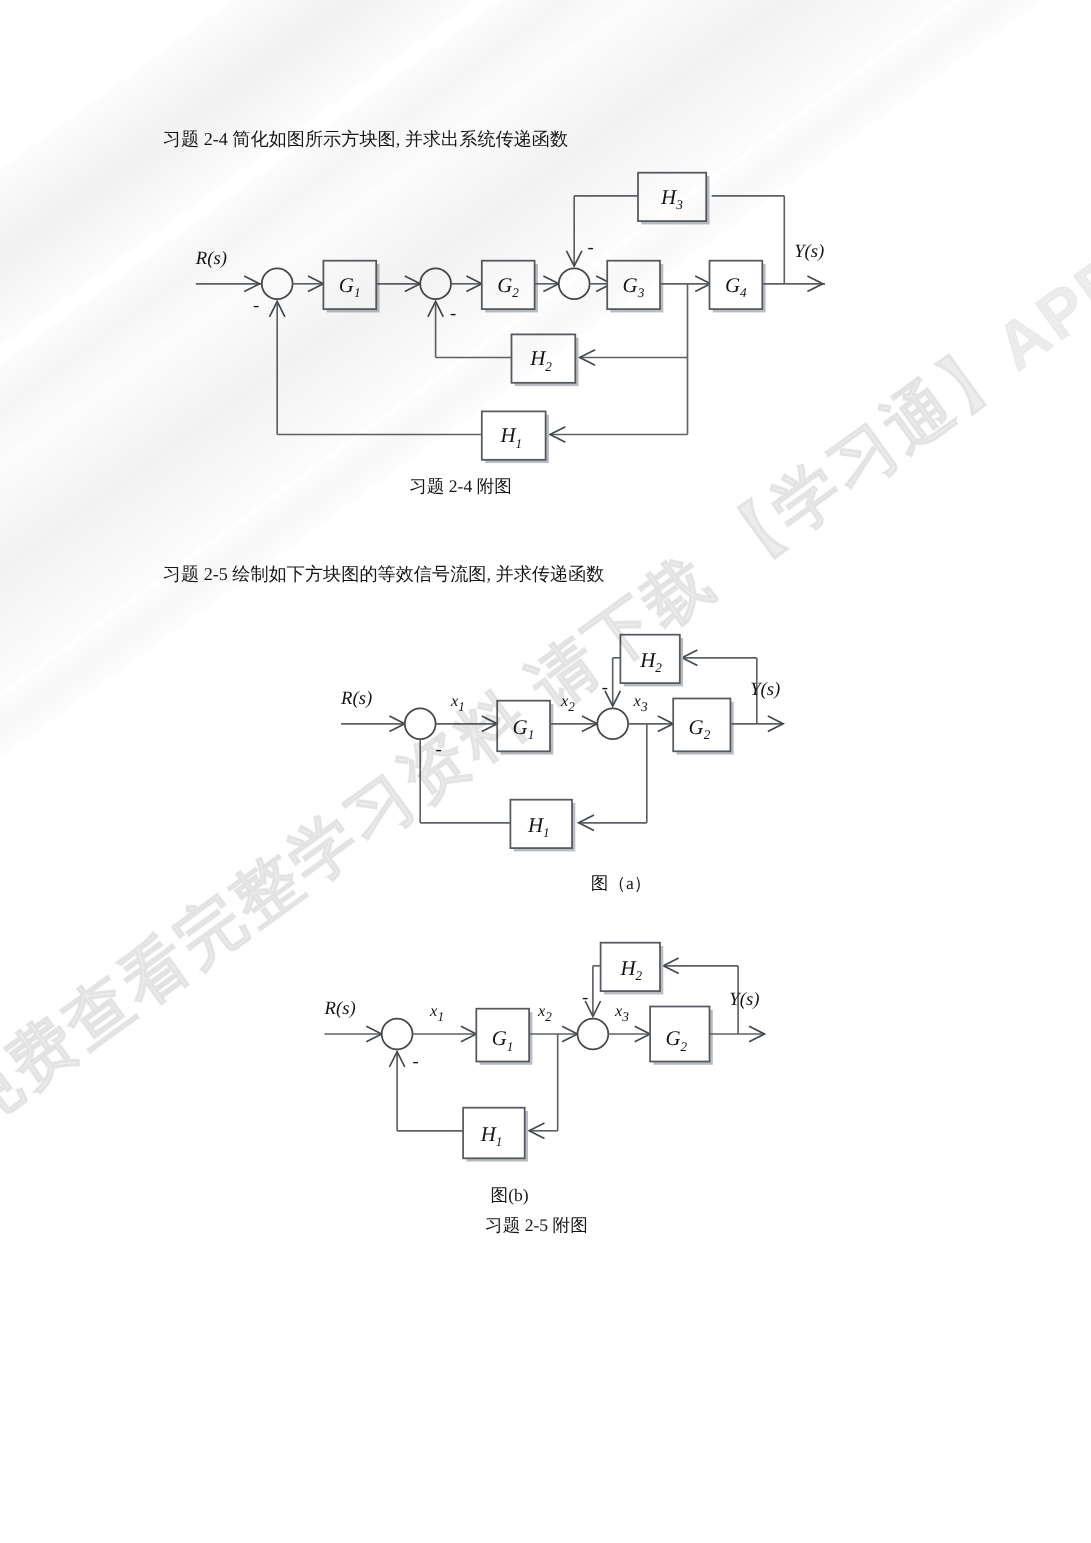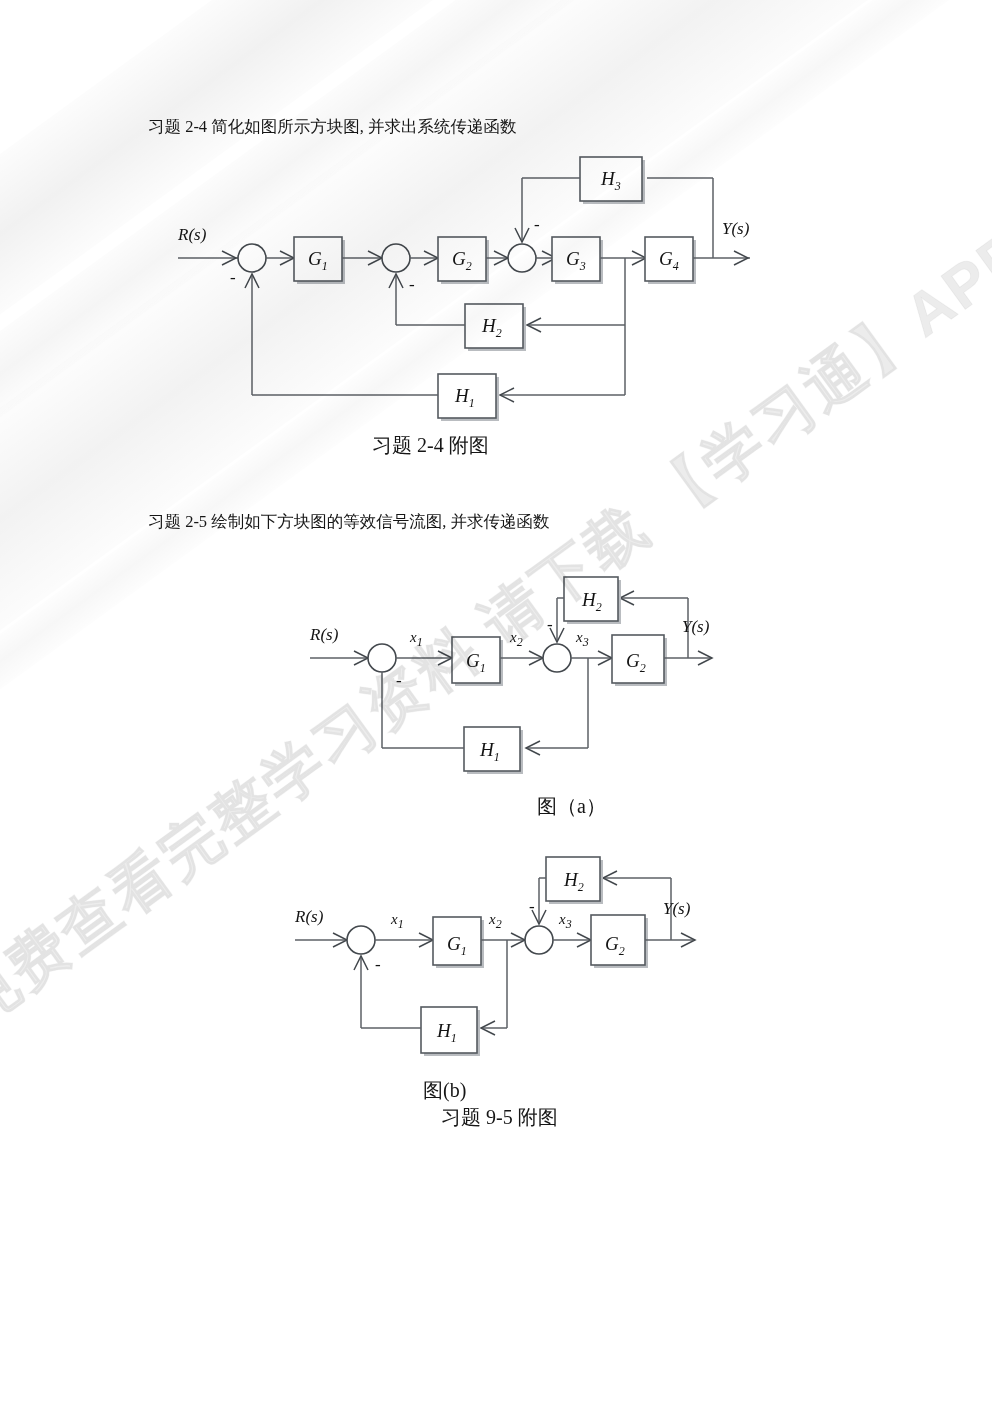--- a/index.html
+++ b/index.html
@@ -58,21 +58,21 @@
   .heading {
     position: absolute;
     font-size: 16.5px;
     line-height: 1.4;
     white-space: nowrap;
     color: #161616;
     z-index: 3;
   }
   .caption {
     position: absolute;
-    font-size: 20px;
+    font-size: 16px;
     white-space: nowrap;
     color: #161616;
     z-index: 3;
   }
 
   
   .diagram {
     position: absolute;
     z-index: 4;
   }
@@ -310,17 +310,17 @@
       <text class="lbl lbl-var" x="274" y="76">x<tspan class="lbl-sub" dy="4">3</tspan></text>
       <text class="lbl lbl-blk" x="162" y="102">G<tspan class="lbl-sub" dy="5">1</tspan></text>
       <text class="lbl lbl-blk" x="320" y="102">G<tspan class="lbl-sub" dy="5">2</tspan></text>
       <text class="lbl lbl-blk" x="279" y="38">H<tspan class="lbl-sub" dy="5">2</tspan></text>
       <text class="lbl lbl-blk" x="152" y="189">H<tspan class="lbl-sub" dy="5">1</tspan></text>
       <text class="lbl-minus" x="90" y="122">-</text>
       <text class="lbl-minus" x="244" y="64">-</text>
     </svg>
   </div>
 
-  <div class="caption" style="left:423px;top:1077px;">图(b)</div>
-
-  <div class="caption" style="left:441px;top:1104px;">习题 9-5 附图</div>
+  <div class="caption" style="left:446px;top:1077px;">图(b)</div>
+
+  <div class="caption" style="left:441px;top:1104px;">习题 2-5 附图</div>
 
 </div>
 
 </body></html>

